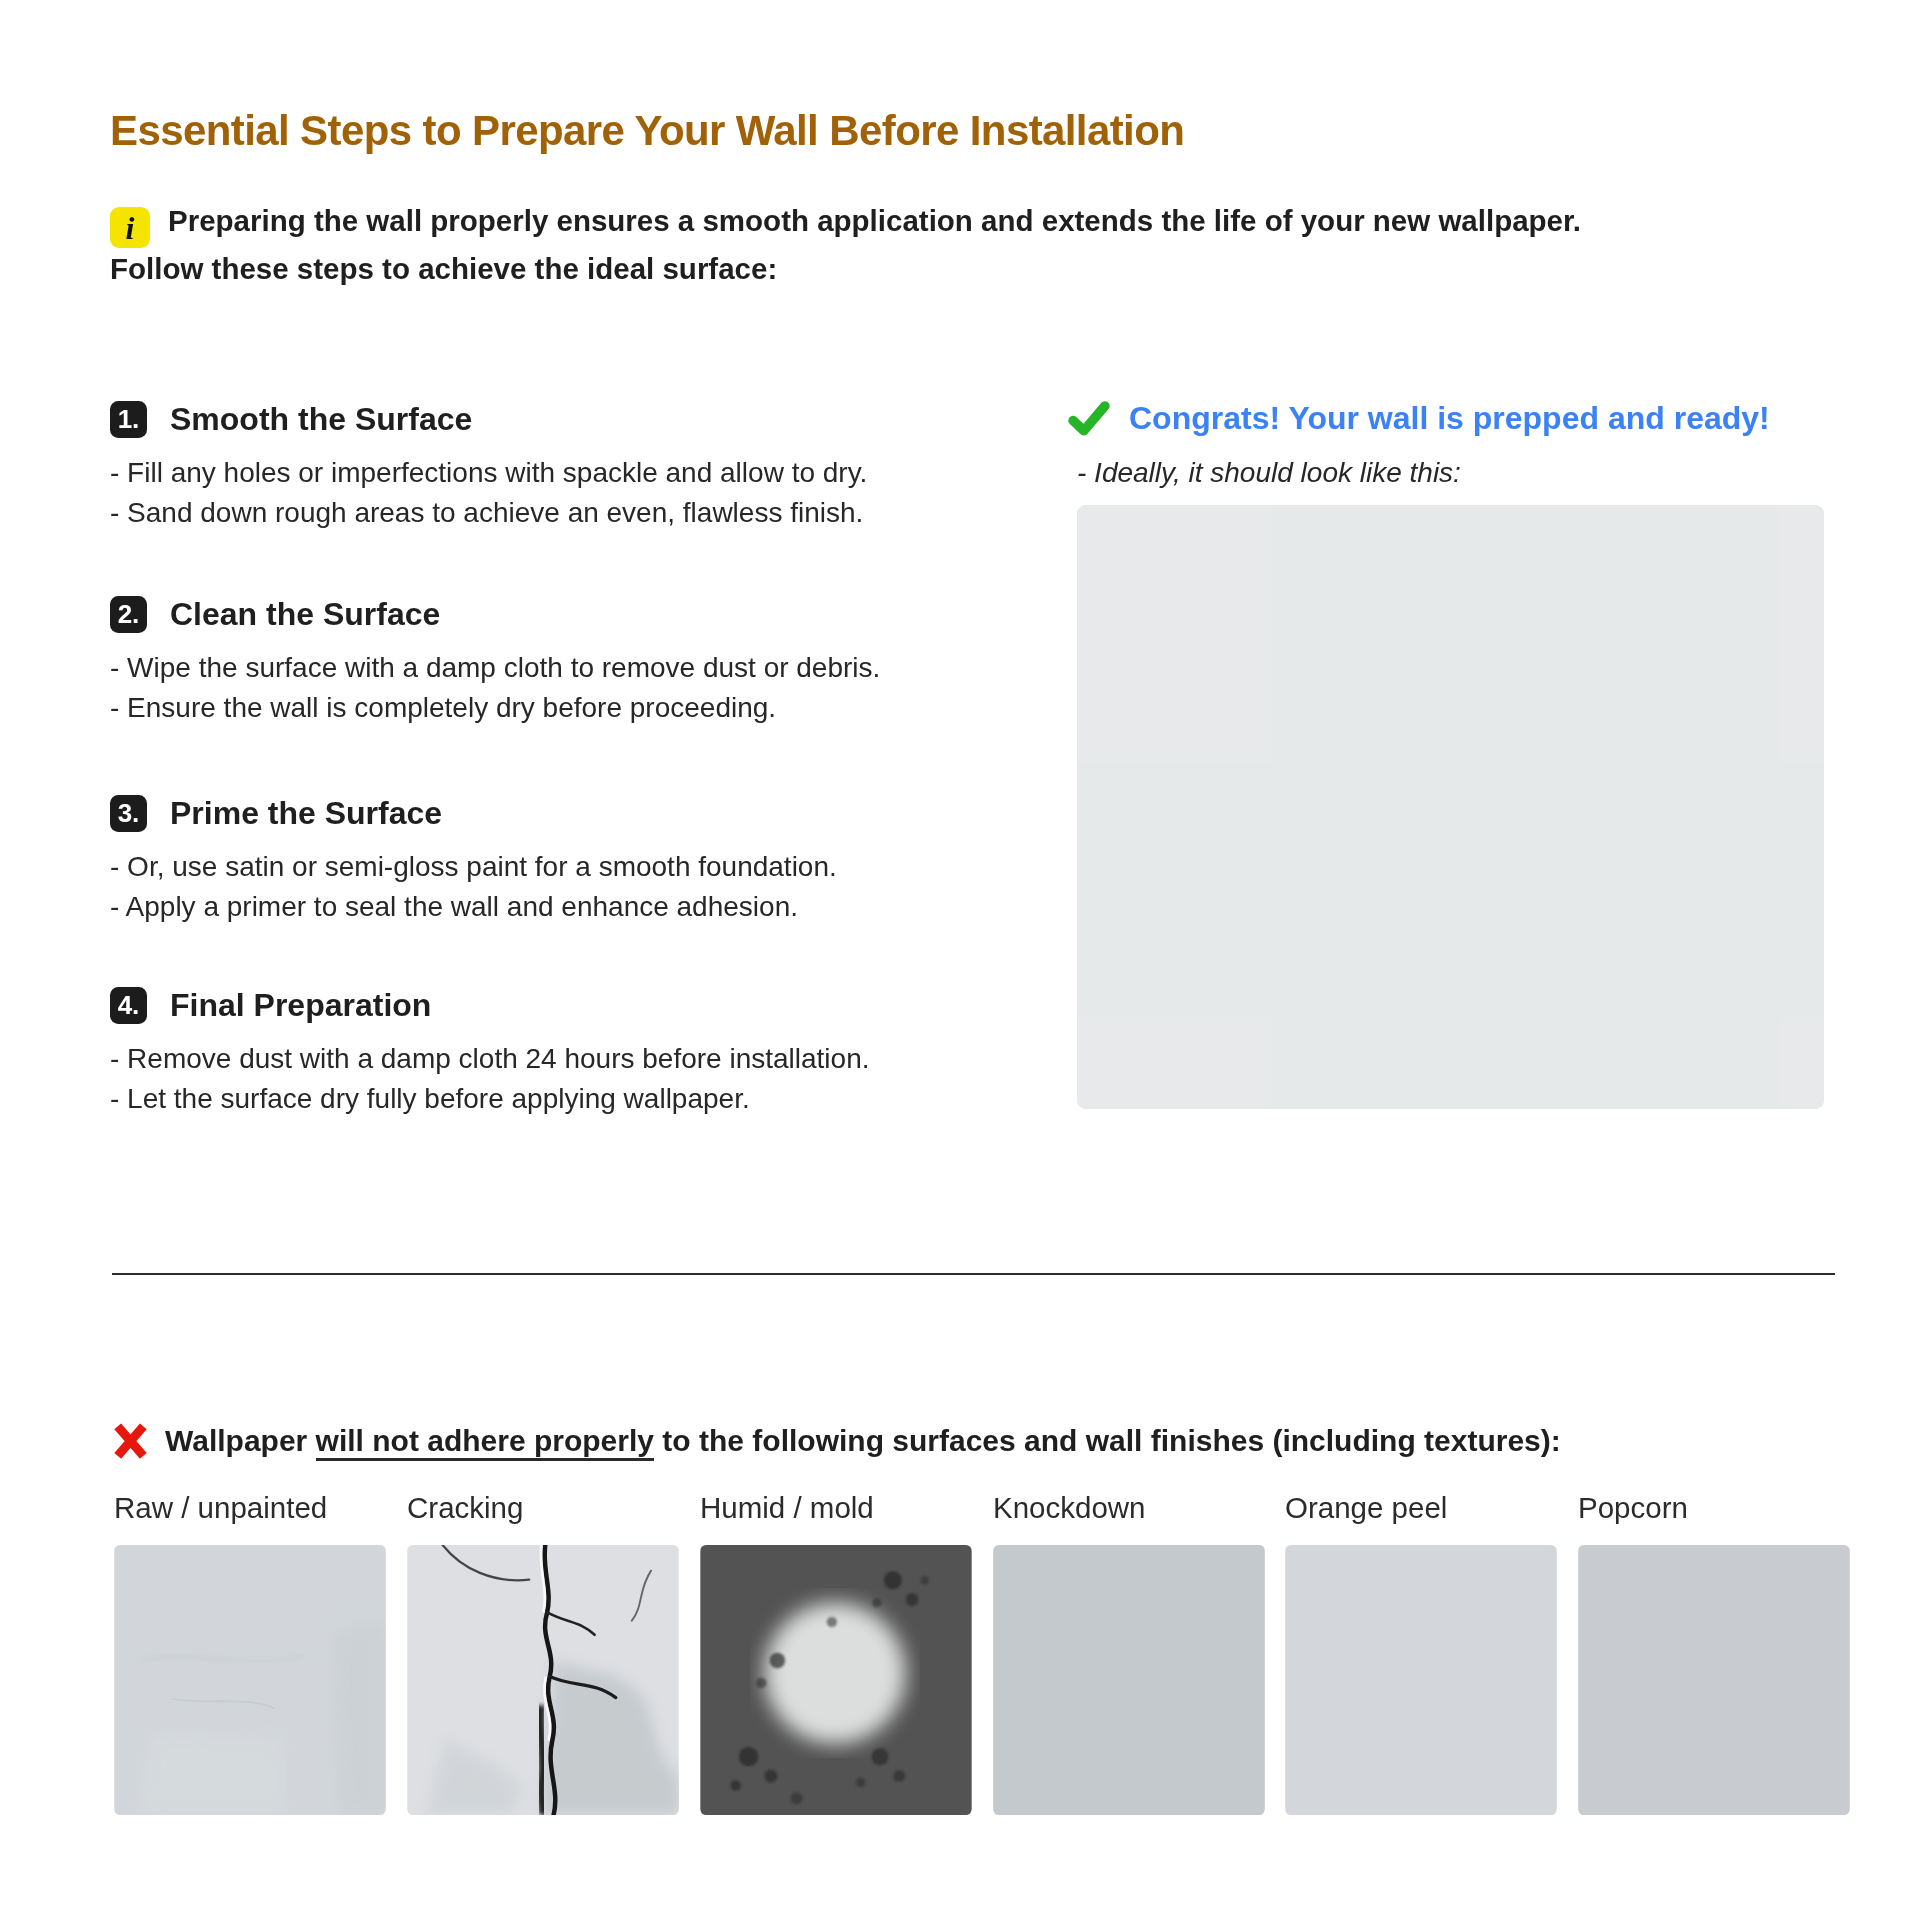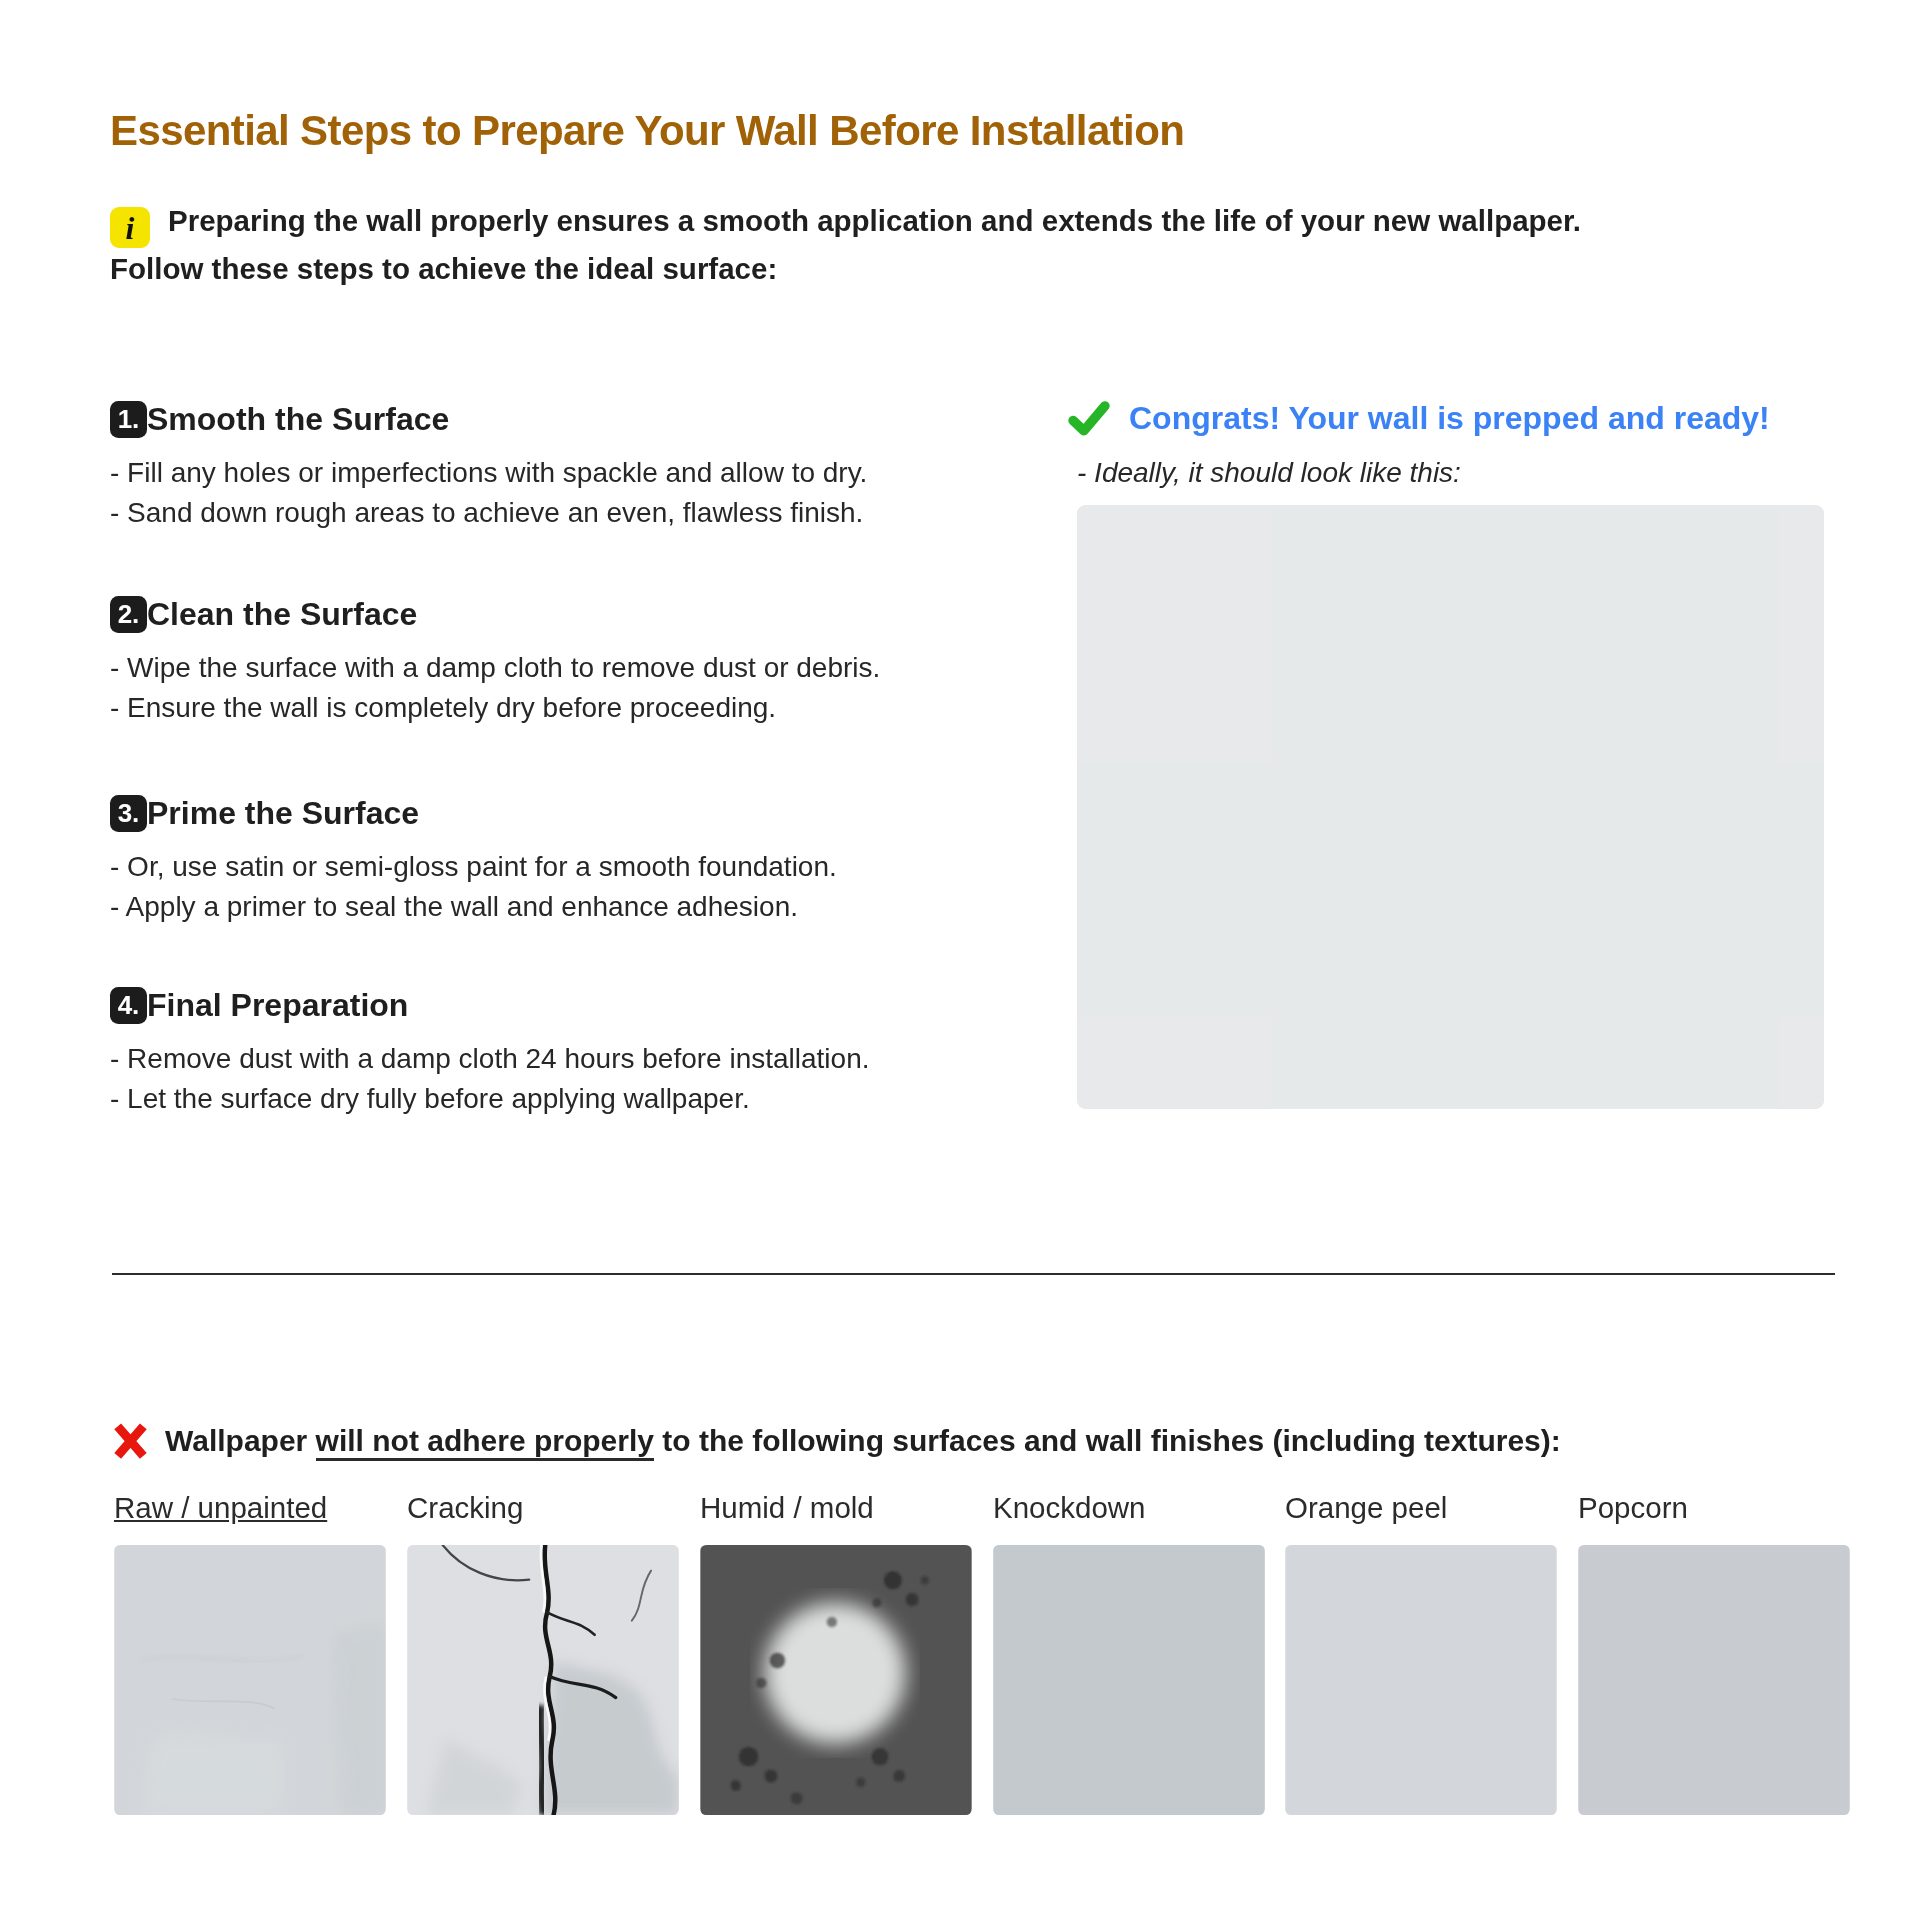--- a/index.html
+++ b/index.html
@@ -13,21 +13,21 @@
   
   .intro{left:110px;top:200px;width:1772px;font-size:29.5px;font-weight:700;line-height:42px;color:#1f1f1f;}
   .info-badge{display:inline-flex;align-items:center;justify-content:center;width:40px;height:41px;
     background:#f4e400;border-radius:9px;vertical-align:-7.7px;margin-right:18px;}
   .info-badge span{font-family:"Liberation Serif", serif;font-style:italic;font-weight:700;font-size:32px;color:#101010;}
   
   .step{left:110px;width:899px;}
   .step-head{display:flex;align-items:center;}
   .step-badge{width:37px;height:37px;background:#1c1c1c;border-radius:8.3px;color:#ffffff;
     display:flex;align-items:center;justify-content:center;font-size:26px;font-weight:700;flex:0 0 auto;}
-  .step-title{font-size:32px;font-weight:700;line-height:37px;color:#1f1f1f;}
+  .step-title{margin-left:23px;font-size:32px;font-weight:700;line-height:37px;color:#1f1f1f;}
   .step-bullets{margin-top:15.4px;font-size:28px;line-height:40px;color:#272727;}
   
   .success-head{left:1068px;top:398px;display:flex;align-items:center;}
   .success-title{margin-left:19px;font-size:32px;font-weight:700;line-height:40px;color:#3b82f6;}
   .success-sub{left:1077px;top:453px;font-size:28px;line-height:40px;color:#272727;font-style:italic;}
   .wall-image{left:1077px;top:505px;width:747px;height:604px;border-radius:9px;overflow:hidden;background:#e9ebec;}
   
   .divider{left:112px;top:1273px;width:1723px;height:1.9px;background:#2c2c2c;}
   
   .warning-head{left:110px;top:1420px;display:flex;align-items:center;width:1772px;}
@@ -130,21 +130,21 @@
 
 <div class="abs warning-head">
   <svg width="41" height="41" viewBox="0 0 64 64" style="flex:0 0 auto;">
     <path d="M12 10 L52 56 M52 10 L12 56" fill="none" stroke="#e8170d" stroke-width="14" stroke-linecap="butt"></path>
   </svg>
   <div class="warning-text">
     <span>Wallpaper </span><span class="uline">will not adhere properly</span><span> to the following surfaces and wall finishes (including textures):</span>
   </div>
 </div>
 
-<div class="abs surface-label" style="left:114px;text-decoration:underline;">Raw / unpainted</div>
+<div class="abs surface-label" style="left:114px;">Raw / unpainted</div>
 <div class="abs surface-label" style="left:407px;">Cracking</div>
 <div class="abs surface-label" style="left:700px;">Humid / mold</div>
 <div class="abs surface-label" style="left:993px;">Knockdown</div>
 <div class="abs surface-label" style="left:1285px;">Orange peel</div>
 <div class="abs surface-label" style="left:1578px;">Popcorn</div>
 
 <div class="abs surface-img" style="left:114px;">
   <svg width="272" height="270" viewBox="0 0 423 421">
     <defs>
       <filter id="fraw" x="0" y="0" width="100%" height="100%">

